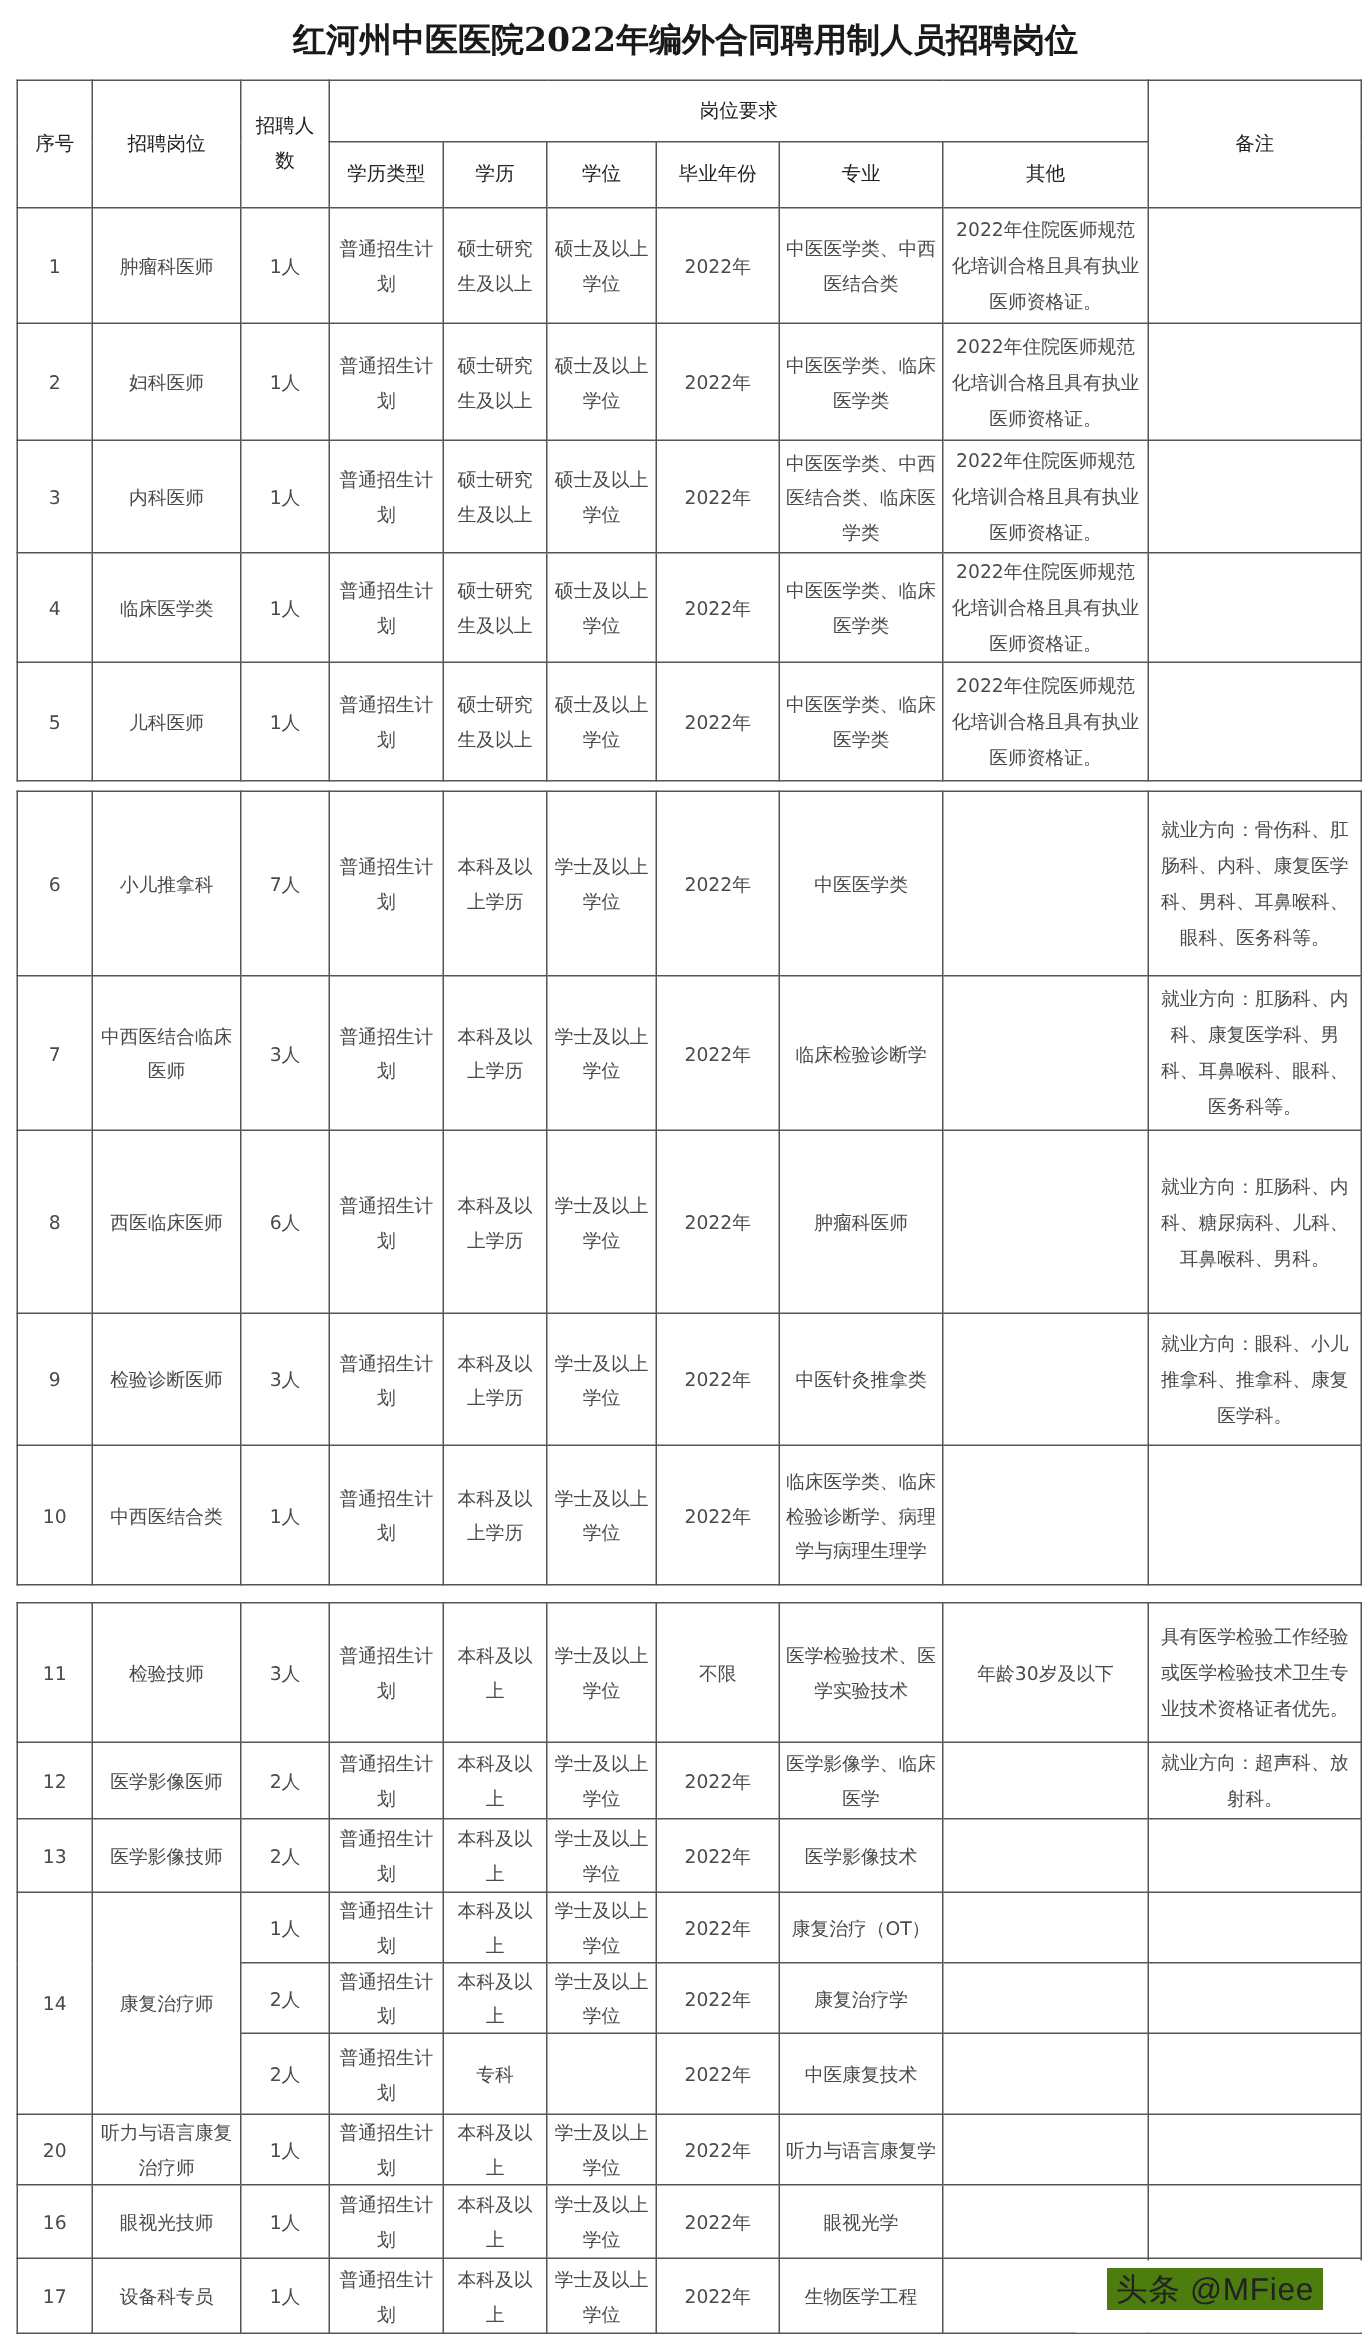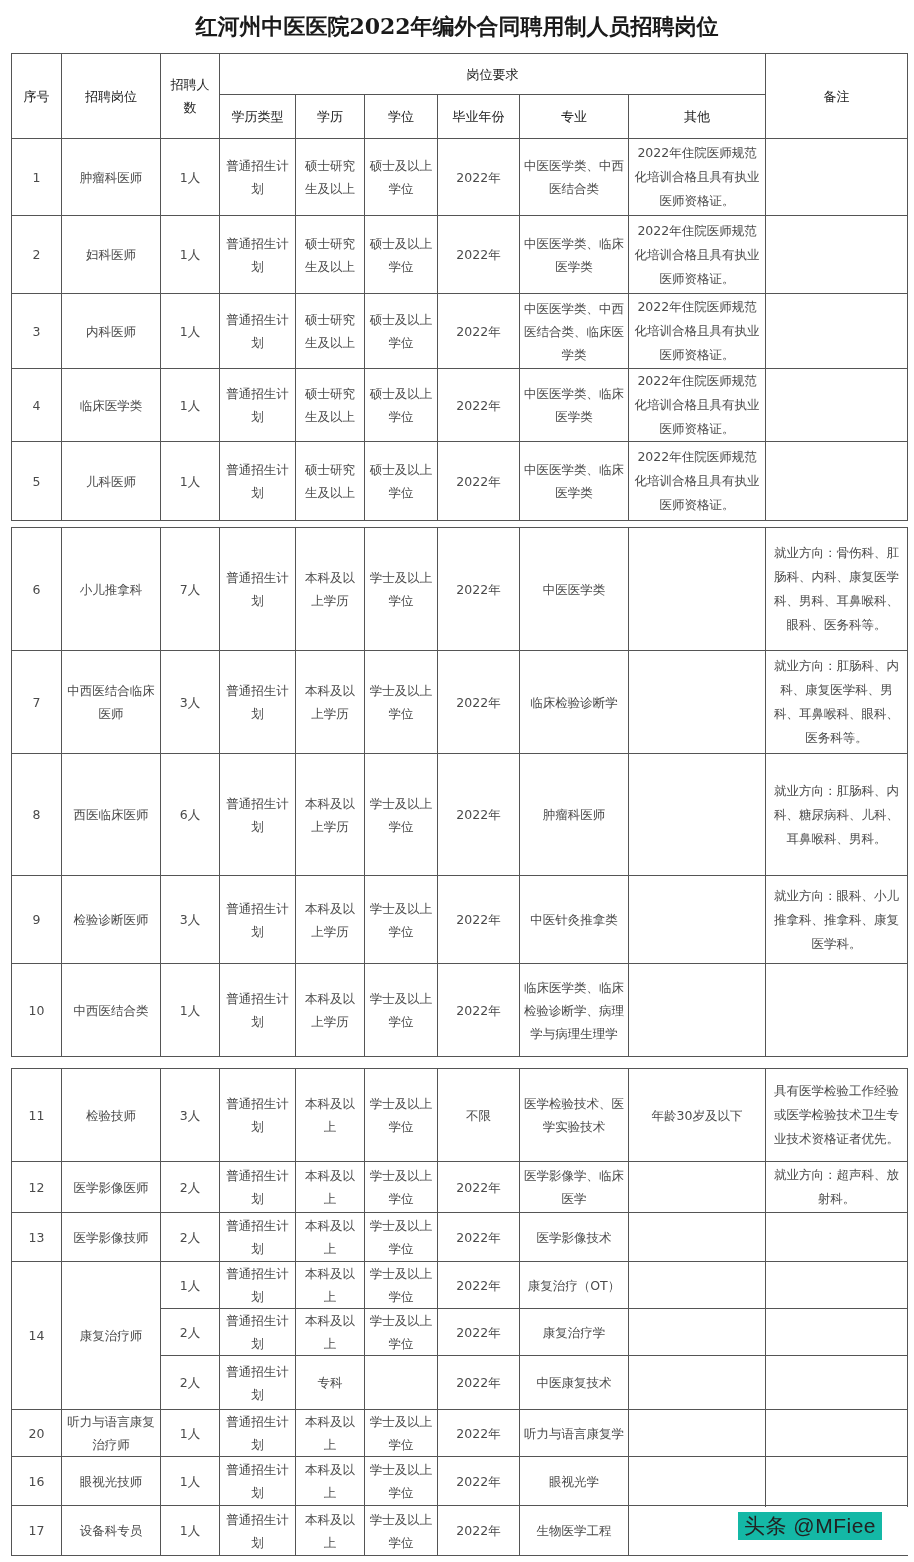--- a/index.html
+++ b/index.html
@@ -10,21 +10,21 @@
            font-size:22px; color:#1a1a1a; letter-spacing:0px; }
   table { position:absolute; left:11px; border-collapse:collapse; table-layout:fixed; width:896px; }
   td, th { border:1.2px solid #555; text-align:center; vertical-align:middle;
            font-size:12.5px; line-height:23px; padding:0 4px; font-weight:normal; color:#4a4a4a;
            word-break:break-all; }
   th { color:#222; font-size:13px; }
   td.remark { text-align:center; padding:0 5px; line-height:24px; }
   .t1 { top:53px; }
   .t2 { top:527px; }
   .t3 { top:1068px; }
-  .watermark { position:absolute; left:738px; top:1512px; padding:0 6px; background:#14b8a6;
+  .watermark { position:absolute; left:738px; top:1512px; padding:0 6px; background:#4d7c0f;
                font-family:"Liberation Sans", sans-serif; font-size:21px; color:#222;
                letter-spacing:0.5px;text-align:right; }
   .wm-cover { position:absolute; left:717px; top:1507px; width:197px; height:48px; background:#fff; }
 </style>
 </head>
 <body>
 
 
 
 <div class="title">红河州中医医院2022年编外合同聘用制人员招聘岗位</div>

